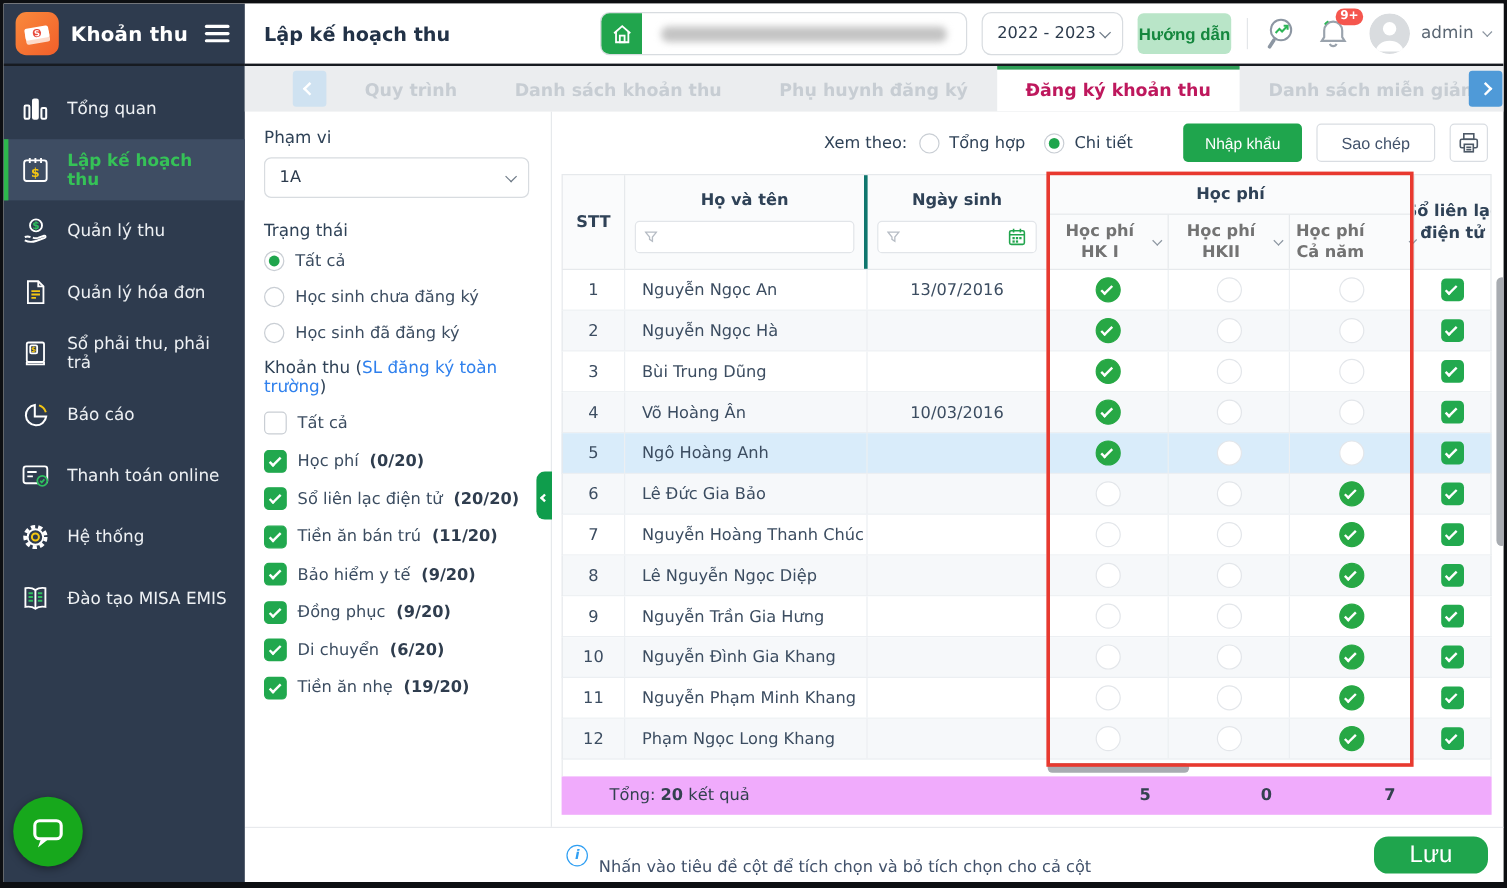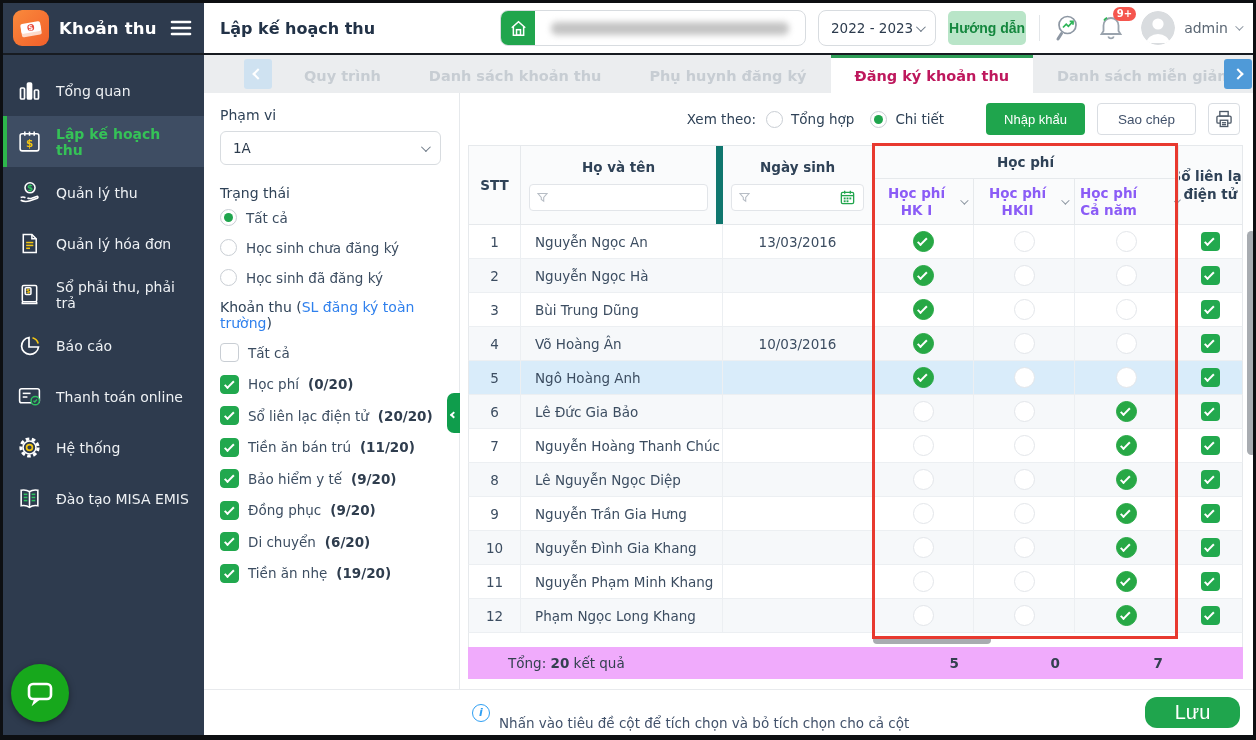--- a/index.html
+++ b/index.html
@@ -100,35 +100,35 @@
   .btn-green { height:32px; padding:0 18px; background:#1fa54d; color:#fff; border:none; border-radius:4px;
                font-size:13px; cursor:pointer; margin-left:26px; }
   .btn-white { height:32px; padding:0 20px; background:#fff; color:#42526b; border:1px solid #d9dde2; border-radius:4px;
                font-size:13.5px; cursor:pointer; margin-left:12px; }
   .print-btn { width:32px; height:32px; border:1px solid #d9dde2; border-radius:4px; background:#fff;
                display:flex; align-items:center; justify-content:center; cursor:pointer; margin-left:12px; }
 
   .table-wrap { margin-left:8px; width:775px; position:relative; font-size:13.5px; color:#3c4d61; }
   .thead { display:flex; border:1px solid #e6e9ec; background:#fafbfc; height:80px; }
   .w-stt { width:52px; border-right:1px solid #e6e9ec; }
-  .w-name { width:202px; border-right:7px solid #0f766e; }
+  .w-name { width:202px; border-right:3px solid #0f766e; }
   .w-dob { width:150px; border-right:1px solid #e6e9ec; }
   .w-contact { flex:1; min-width:0; overflow:hidden; }
   .h-stt { display:flex; align-items:center; justify-content:center; font-weight:bold; color:#2f4257; }
   .h-col { display:flex; flex-direction:column; align-items:center; padding-top:13px; }
   .h-label { font-weight:bold; color:#2f4257; margin-bottom:9px; }
   .h-input { width:calc(100% - 16px); height:27px; border:1px solid #e2e5e9; border-radius:4px; background:#fff;
              display:flex; align-items:center; padding:0 7px; gap:4px; }
   .h-input .spacer { flex:1; }
   .fee-group { width:306px; display:flex; flex-direction:column; border-right:1px solid #e6e9ec; }
   .fee-group-label { height:33px; display:flex; align-items:center; justify-content:center; font-weight:bold;
                      color:#2f4257; border-bottom:1px solid #e6e9ec; cursor:pointer; }
   .fee-sub { display:flex; flex:1; }
   .fee-sub-cell { display:flex; align-items:center; justify-content:center; gap:7px; text-align:center;
-                  font-weight:bold; color:#8b5cf6; line-height:1.25; cursor:pointer; }
+                  font-weight:bold; color:#737373; line-height:1.25; cursor:pointer; }
   .fee-sub-cell .lbl { max-width:72px; }
   .fee-c1 { width:101px; border-right:1px solid #e6e9ec; }
   .fee-c2 { width:101px; border-right:1px solid #e6e9ec; }
   .fee-c3 { width:103px;gap:32px; }
   .h-contact { display:flex; align-items:center; justify-content:center; font-weight:bold; color:#2f4257; }
   .h-contact .inner { width:84px; text-align:center; line-height:1.35; flex-shrink:0; }
 
   .row { display:flex; height:34px; border-bottom:1px solid #eceff2; border-left:1px solid #e6e9ec;
          border-right:1px solid #e6e9ec; background:#fff; cursor:pointer; }
   .row:nth-child(even) { background:#f6f8fa; }
@@ -556,21 +556,21 @@
               </div>
             </div>
             <div class="w-contact h-contact">
               <span class="inner">Sổ liên lạc điện tử</span>
             </div>
           </div>
           <div id="tbody">
               <div class="row">
                 <div class="cell c-stt">1</div>
                 <div class="cell c-name">Nguyễn Ngọc An</div>
-                <div class="cell c-dob">13/03/2016</div>
+                <div class="cell c-dob">13/07/2016</div>
                 <div class="cell c-f1">
                   <span class="circle on">
                     <span class="ck"></span>
                   </span>
                 </div>
                 <div class="cell c-f2">
                   <span class="circle"></span>
                 </div>
                 <div class="cell c-f3">
                   <span class="circle"></span>

